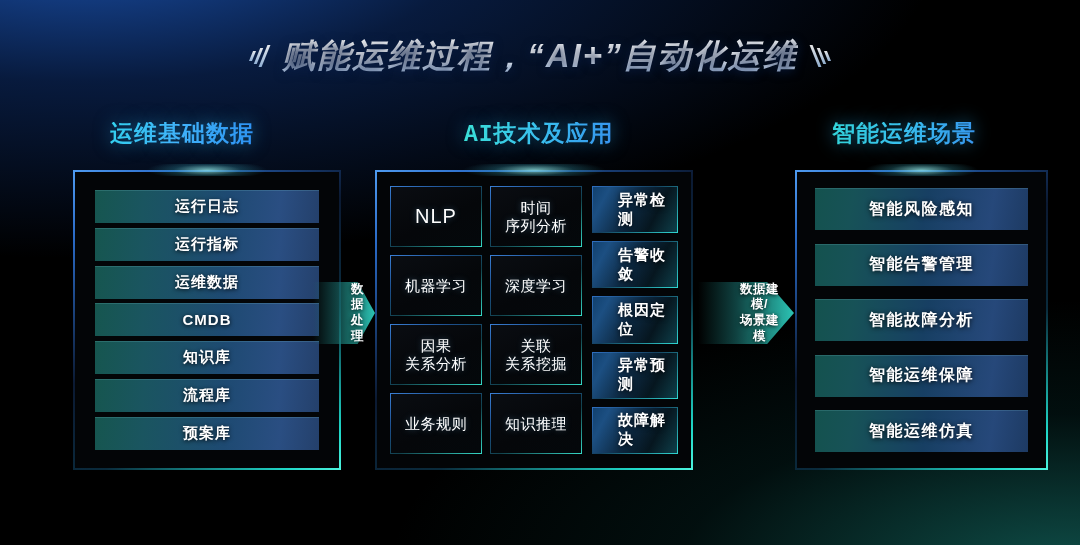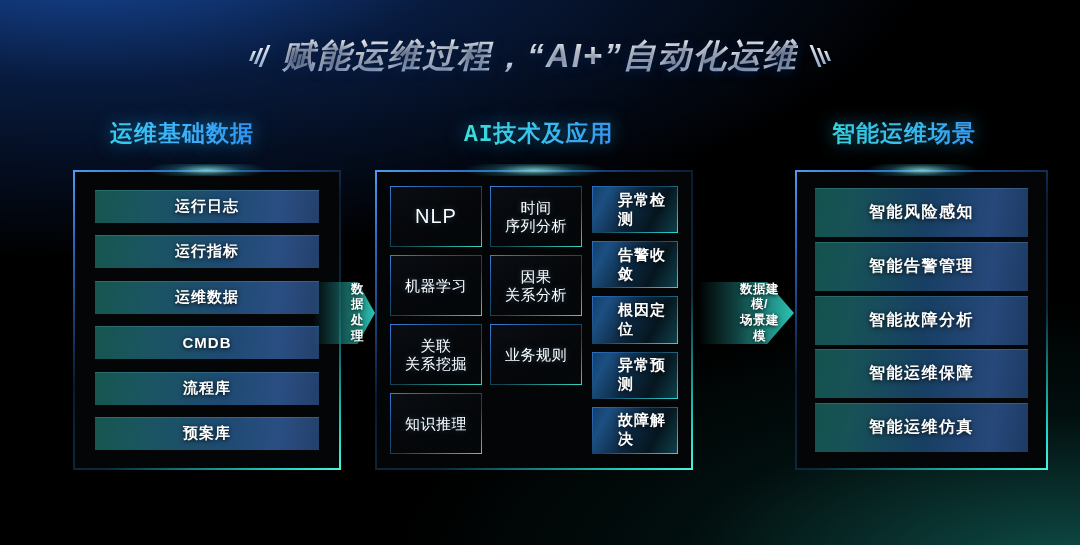--- a/index.html
+++ b/index.html
@@ -206,21 +206,21 @@
 
   
   .right-stack {
     position: absolute;
     inset: 16px 18px;
     display: flex;
     flex-direction: column;
     justify-content: space-between;
   }
   .rbar {
-    height: 49px;
+    height: 42px;
     display: flex;
     align-items: center;
     justify-content: center;
     color: #fff;
     font-size: 16px;
     font-weight: bold;
     letter-spacing: 1.5px;
     text-shadow: 0 1px 5px rgba(0,0,0,0.9);
     background: linear-gradient(100deg, #14524e 0%, #175257 18%, #173f63 52%, #26487a 82%, #1d3a63 100%);
     box-shadow: inset 0 1px 0 rgba(150,230,235,0.16);
@@ -296,20 +296,23 @@
         <div class="pill">
             <span>运行指标</span>
           </div>
         <div class="pill">
             <span>运维数据</span>
           </div>
         <div class="pill">
             <span>CMDB</span>
           </div>
         <div class="pill">
+            <span>知识库</span>
+          </div>
+        <div class="pill">
             <span>流程库</span>
           </div>
         <div class="pill">
             <span>预案库</span>
           </div>
       </div>
     </div>
   </div>
 
   <div class="arrow" id="arrow-1">
@@ -326,20 +329,23 @@
               <span>NLP</span>
             </div>
           <div class="cell">
               <span style="white-space:pre-line">时间
 序列分析</span>
             </div>
           <div class="cell">
               <span style="white-space:pre-line">机器学习</span>
             </div>
           <div class="cell">
+              <span style="white-space:pre-line">深度学习</span>
+            </div>
+          <div class="cell">
               <span style="white-space:pre-line">因果
 关系分析</span>
             </div>
           <div class="cell">
               <span style="white-space:pre-line">关联
 关系挖掘</span>
             </div>
           <div class="cell">
               <span style="white-space:pre-line">业务规则</span>
             </div>

